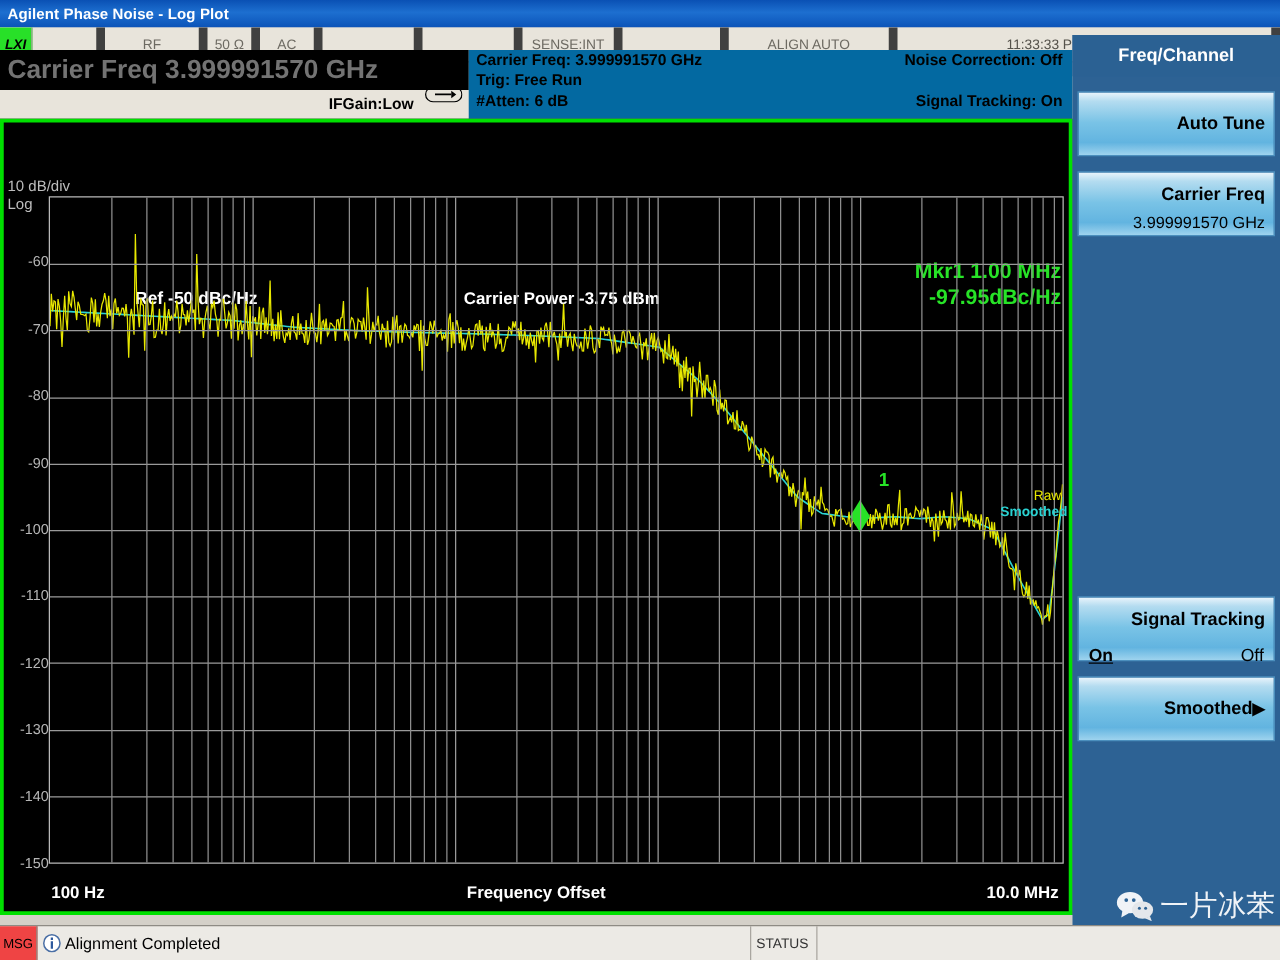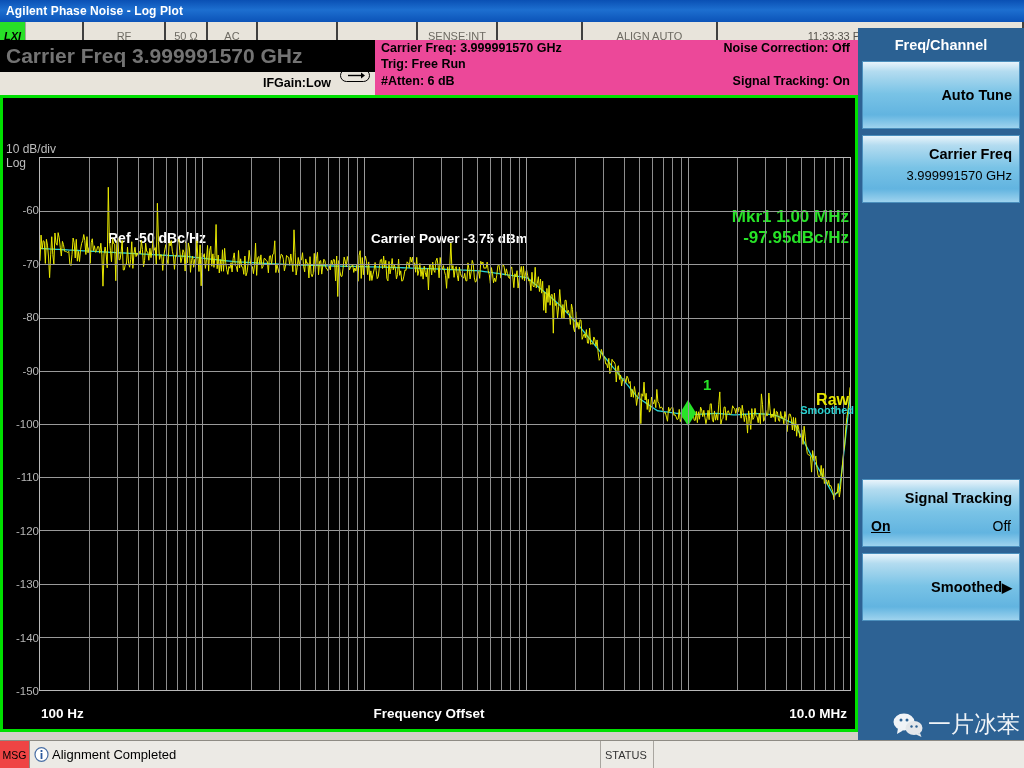--- a/index.html
+++ b/index.html
@@ -21,21 +21,21 @@
   }
 
   
   .statusstrip {
     position: absolute; left: 0; top: 22px; width: 1024px; height: 28px;
     background: #e8e4db; border-bottom: 1px solid #9b988f;
     display: flex; align-items: stretch;
     font-size: 11px; color: #6d6a62;
   }
   .ss-cell {
-    border-right: 2px solid #404040;
+    border-right: 7px solid #404040;
     display: flex; align-items: center; justify-content: center;
     white-space: nowrap; overflow: hidden;
   }
   .lxi {
     width: 26px; background: #28e028; color: #000;
     font-weight: bold; font-style: italic; font-size: 11px;
     display: flex; align-items: center; justify-content: center;
     border-right: 1px solid #a8a59c;
   }
   .ss-blank1 { width: 58px; }
@@ -54,21 +54,21 @@
     position: absolute; left: 0; top: 40px; width: 375px; height: 32px;
     background: #000; color: #737373;
     font-size: 21px; font-weight: bold;
     display: flex; align-items: center; padding-left: 6px;
     white-space: nowrap;
   }
 
   
   .settings {
     position: absolute; left: 375px; top: 40px; width: 483px; height: 55px;
-    background: #ec4899;
+    background: #0369a1;
     font-size: 12.5px; font-weight: bold; color: #000;
   }
   .settings .row {
     position: absolute; left: 6px; white-space: nowrap;
   }
   .settings .right {
     position: absolute; right: 8px; white-space: nowrap;
   }
   .s-r1 { top: 1px; }
   .s-r2 { top: 17px; }
@@ -140,21 +140,21 @@
   }
   .ytick {
     position: absolute; right: 0; width: 34px;
     text-align: right; color: #b6b6b6; font-size: 11.5px;
     transform: translateY(-50%);
   }
   .yticks { position: absolute; left: 0; top: 59px; bottom: 38px; width: 36px; }
 
   .leg-raw {
     position: absolute; right: 6px; top: 293px;
-    color: #e8e800; font-size: 16px; font-weight: bold;
+    color: #e8e800; font-size: 11px; font-weight: normal;
   }
   .leg-smooth {
     position: absolute; right: 1px; top: 306px;
     color: #2ad2d2; font-size: 11px; font-weight: bold;
   }
   .mkr-num {
     position: absolute; left: 700px; top: 278px;
     color: #27e327; font-size: 15px; font-weight: bold;
   }
 
@@ -162,21 +162,21 @@
   .softpanel {
     position: absolute; left: 858px; top: 28px; width: 166px; height: 712px;
     background: #2d6294;
   }
   .sk-title {
     height: 33px; color: #ffffff; font-size: 14.5px; font-weight: bold;
     display: flex; align-items: center; justify-content: center;
     background: #2b6193;
   }
   .sk {
-    position: relative; height: 68px; margin: 0 4px 6px 4px;
+    position: relative; height: 52px; margin: 12px 4px 6px 4px;
     background: linear-gradient(to bottom,
       #e9f4fb 0%, #b4dcf0 14%, #79c3e6 48%, #62b4e0 80%, #9ed3ee 100%);
     border: 1px solid #4b8fbd;
   }
   .sk-label {
     position: absolute; right: 7px; top: 50%; transform: translateY(-50%);
     font-size: 14.5px; font-weight: bold; color: #000; text-align: right;
     white-space: nowrap;
   }
   .sk-label2 {

